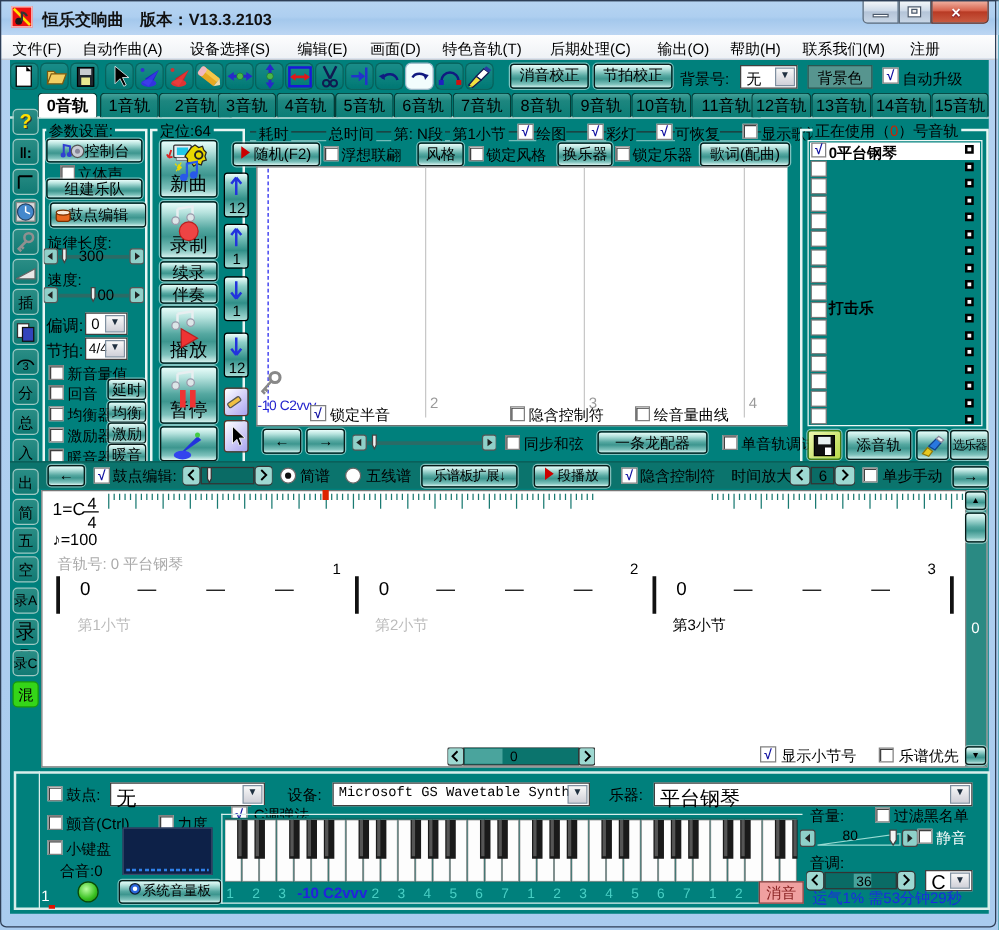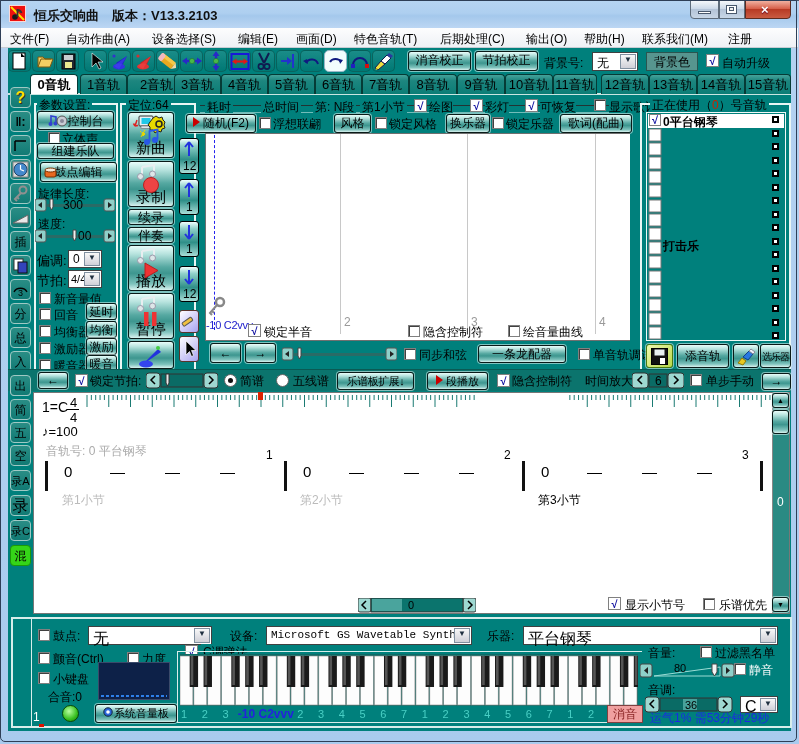--- a/index.html
+++ b/index.html
@@ -167,21 +167,21 @@
 <div class="tab" style="left:80px;width:47px;">1音轨</div>
 <div class="tab" style="left:127px;width:59px;">2音轨</div>
 <div class="tab" style="left:174px;width:47px;">3音轨</div>
 <div class="tab" style="left:221px;width:47px;">4音轨</div>
 <div class="tab" style="left:268px;width:47px;">5音轨</div>
 <div class="tab" style="left:315px;width:47px;">6音轨</div>
 <div class="tab" style="left:362px;width:47px;">7音轨</div>
 <div class="tab" style="left:409px;width:48px;">8音轨</div>
 <div class="tab" style="left:457px;width:48px;">9音轨</div>
 <div class="tab" style="left:505px;width:48px;">10音轨</div>
-<div class="tab" style="left:553px;width:44px;">11音轨</div>
+<div class="tab" style="left:553px;width:56px;">11音轨</div>
 <div class="tab" style="left:601px;width:48px;">12音轨</div>
 <div class="tab" style="left:649px;width:48px;">13音轨</div>
 <div class="tab" style="left:697px;width:48px;">14音轨</div>
 <div class="tab" style="left:745px;width:46px;">15音轨</div>
 <div class="tab" style="left:30px;width:48px;background:#fff;font-weight:bold;z-index:2;">0音轨</div>
 
 <div class="strip" style="top:87px;color:#ffe000;font-weight:bold;font-size:16px;text-shadow:1px 1px 0 #333;">?</div>
 <div class="strip" style="top:111px;font-weight:bold;">‖:</div>
 <div class="strip" style="top:135px;"><svg width="19" height="19">
       <path d="M4 5 v10 M4 5 h11" stroke="#000" stroke-width="1.5" fill="none"></path>
@@ -499,21 +499,21 @@
       <path d="M2 16 l4-5 4 3 -3 4 z" fill="#e8c820" stroke="#907808"></path>
       <path d="M7 10 l6-6 4 3 -5 6 z" fill="#2878e0" stroke="#10408a"></path>
       <path d="M13 4 l2-2 4 3 -2 2 z" fill="#f0f0f8" stroke="#889"></path>
     </svg></div>
 <div class="btn" style="left:760px;top:344px;width:31px;height:24px;line-height:23px;font-size:10px;letter-spacing:-1px;">选乐器</div>
 
 <div class="abs" style="left:8px;top:369px;width:783px;height:22px;background:#0b746d;border-top:1px solid #0a5a54;"></div>
 <div class="strip" style="top:375px;z-index:3;">出</div>
 <div class="btn" style="left:38px;top:372px;width:30px;height:17px;line-height:15px;font-weight:bold;">←</div>
 <div class="cbk" style="left:75px;top:374px;">√</div>
-<div class="lbl" style="left:90px;top:373px;">锁定节拍:</div>
+<div class="lbl" style="left:90px;top:373px;">鼓点编辑:</div>
 <svg class="abs" style="left:146px;top:372px;" width="72" height="17">
     <rect x="0" y="1" width="14" height="15" rx="3" fill="#9ed8d1" stroke="#333"></rect>
     <rect x="58" y="1" width="14" height="15" rx="3" fill="#9ed8d1" stroke="#333"></rect>
     <path d="M9 4 l-4 4 4 4" stroke="#000" fill="none" stroke-width="1.5"></path>
     <path d="M63 4 l4 4 -4 4" stroke="#000" fill="none" stroke-width="1.5"></path>
     <rect x="15" y="2" width="42" height="13" fill="#0a6b65" stroke="#333"></rect>
     <path d="M20 2 l3 0 0 9 -1.5 3 -1.5 -3 z" fill="#e8e8e8" stroke="#333"></path>
   </svg>
 <div class="abs" style="left:224px;top:374px;width:13px;height:13px;border-radius:50%;background:#fff;border:1px solid #666;"></div>
 <div class="abs" style="left:228px;top:378px;width:5px;height:5px;border-radius:50%;background:#111;"></div>

